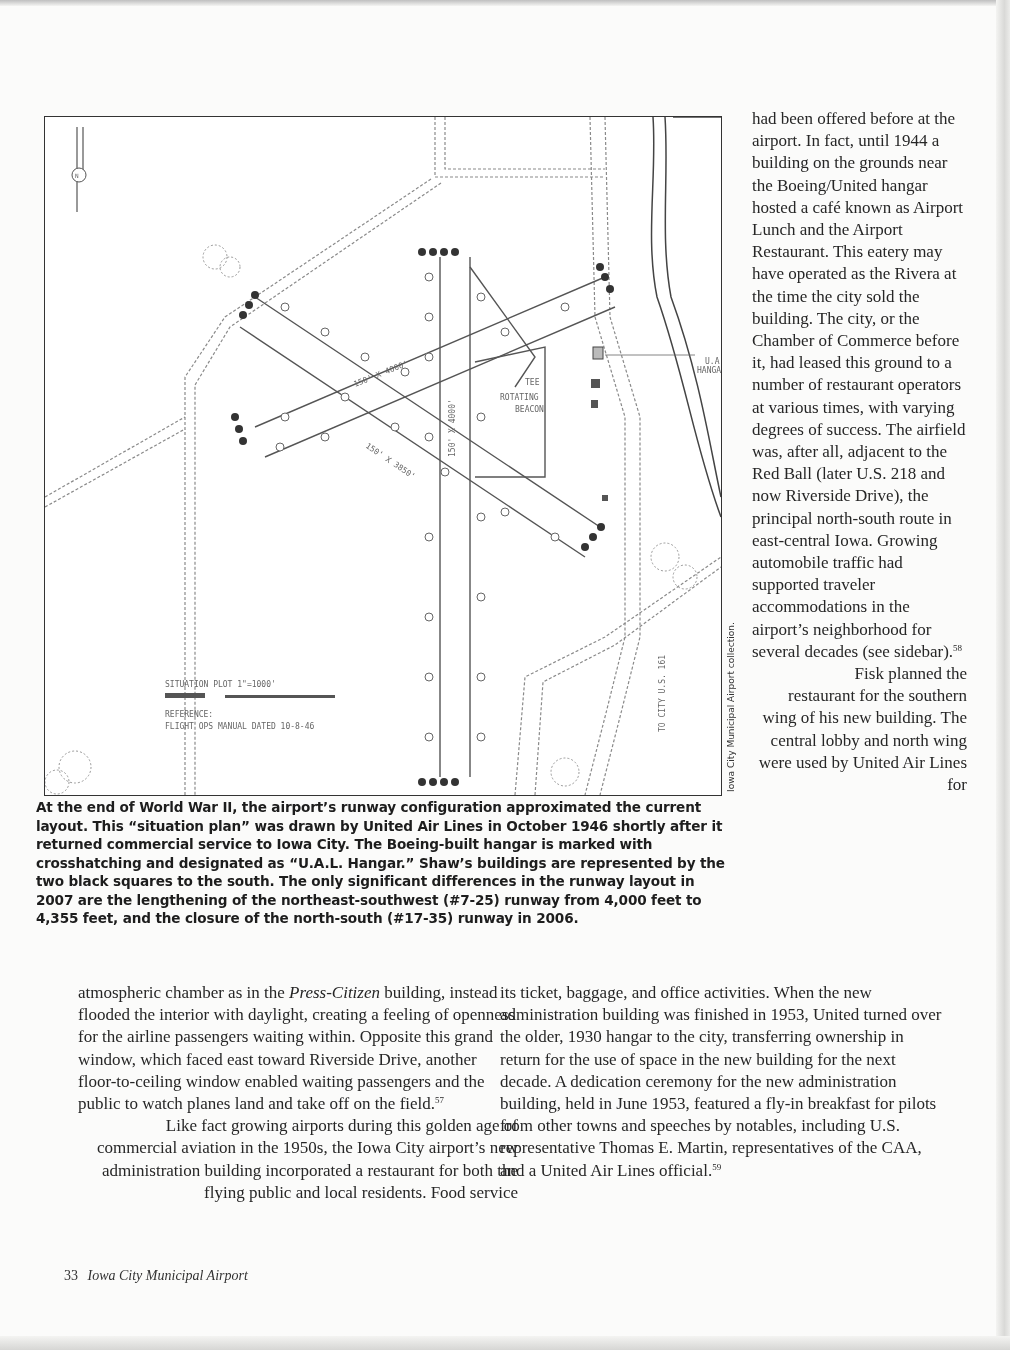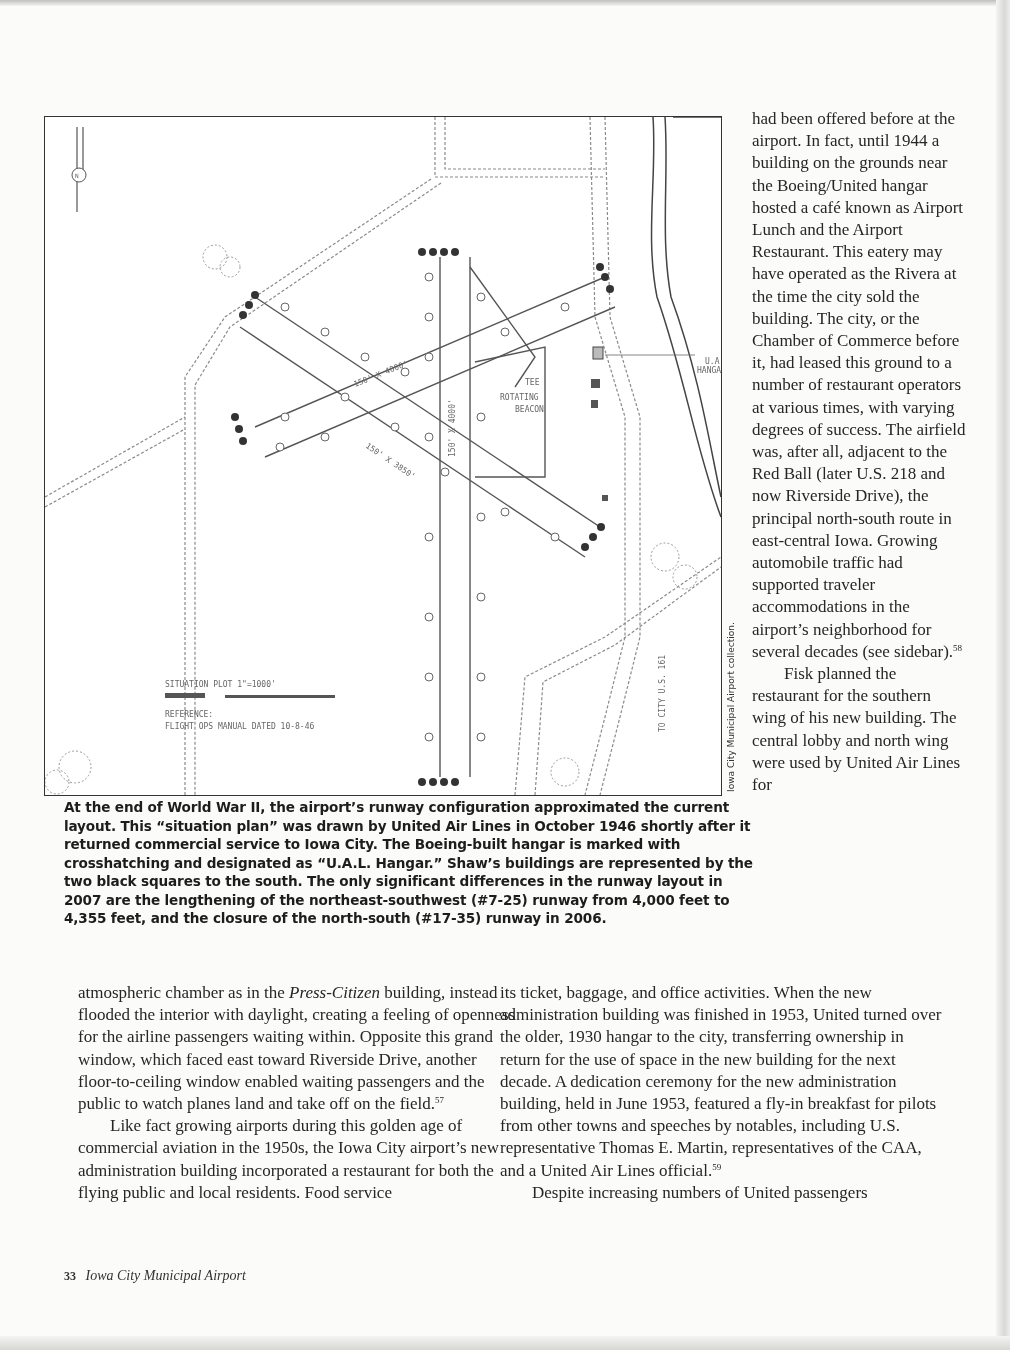--- a/index.html
+++ b/index.html
@@ -16,34 +16,34 @@
     background:linear-gradient(#f4f4f2,#d6d6d4); }
 
   .figure { position:absolute; left:44px; top:116px; width:676px; height:678px;
     border:1.5px solid #333; background:#fff; overflow:hidden; }
   .figure svg { position:absolute; left:0; top:0; }
   .credit { position:absolute; left:722px; top:560px; width:20px; height:232px; }
   .credit span { position:absolute; left:0; bottom:0; transform-origin:left bottom;
     transform:rotate(-90deg) translate(0,14px); white-space:nowrap;
     font-family:"DejaVu Sans", sans-serif; font-size:9px; color:#333; }
 
-  .caption { position:absolute; left:64px; top:798px; width:700px;
+  .caption { position:absolute; left:36px; top:798px; width:700px;
     font-family:"DejaVu Sans", sans-serif; font-weight:bold; font-size:13.6px;
     line-height:18.5px; color:#1d1d1d; letter-spacing:-0.15px; }
 
   .col { position:absolute; font-size:17px; line-height:22.2px; color:#262626; }
   .col p { margin:0; }
   .right-top { left:752px; top:108px; width:215px; }
   .left-bottom { left:78px; top:982px; width:440px; }
   .right-bottom { left:500px; top:982px; width:445px; }
-  .indent { text-indent:32px; }
+  .indent { text-indent:32px;text-align:right; }
   sup { font-size:9px; line-height:0; vertical-align:6px; }
 
   .footer { position:absolute; left:64px; top:1268px; font-size:14px; color:#333; }
-  .footer .num { font-weight:bold; font-size:12px; margin-right:6px;margin-top:20px; }
+  .footer .num { font-weight:normal; font-size:14px; margin-right:6px;margin-top:20px; }
   .footer .title { font-style:italic;font-family:Liberation Serif, serif; }
 
   .maplabel { font-family:"DejaVu Sans Mono", monospace; fill:#666; }
 </style>
 </head>
 <body>
 
 <div class="scan-edge-top"></div>
 <div class="scan-edge-right"></div>
 <div class="scan-edge-bottom"></div>
@@ -184,19 +184,18 @@
   <p class="indent">Fisk planned the restaurant for the southern wing of his new building. The central lobby and north wing were used by United Air Lines for</p>
 </div>
 
 <div class="col left-bottom">
   <p><span>atmospheric chamber as in the </span><i>Press-Citizen</i><span> building, instead flooded the interior with daylight, creating a feeling of openness for the airline passengers waiting within. Opposite this grand window, which faced east toward Riverside Drive, another floor-to-ceiling window enabled waiting passengers and the public to watch planes land and take off on the field.</span><sup>57</sup></p>
   <p class="indent">Like fact growing airports during this golden age of commercial aviation in the 1950s, the Iowa City airport’s new administration building incorporated a restaurant for both the flying public and local residents. Food service</p>
 </div>
 
 <div class="col right-bottom">
   <p><span>its ticket, baggage, and office activities. When the new administration building was finished in 1953, United turned over the older, 1930 hangar to the city, transferring ownership in return for the use of space in the new building for the next decade. A dedication ceremony for the new administration building, held in June 1953, featured a fly-in breakfast for pilots from other towns and speeches by notables, including U.S. representative Thomas E. Martin, representatives of the CAA, and a United Air Lines official.</span><sup>59</sup></p>
-  <p class="indent">Despite increasing numbers of United passengers</p>
 </div>
 
 <div class="footer">
   <span class="num">33</span>
   <span class="title">Iowa City Municipal Airport</span>
 </div>
 
 </body></html>

